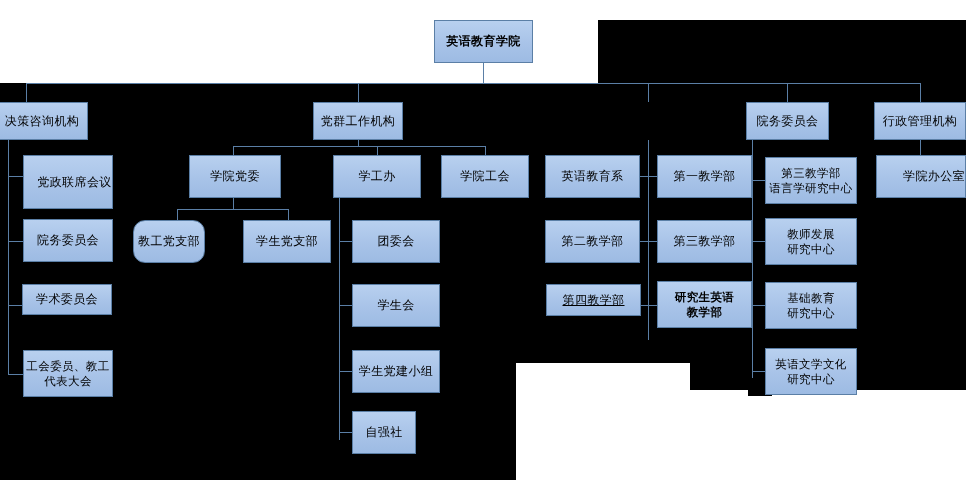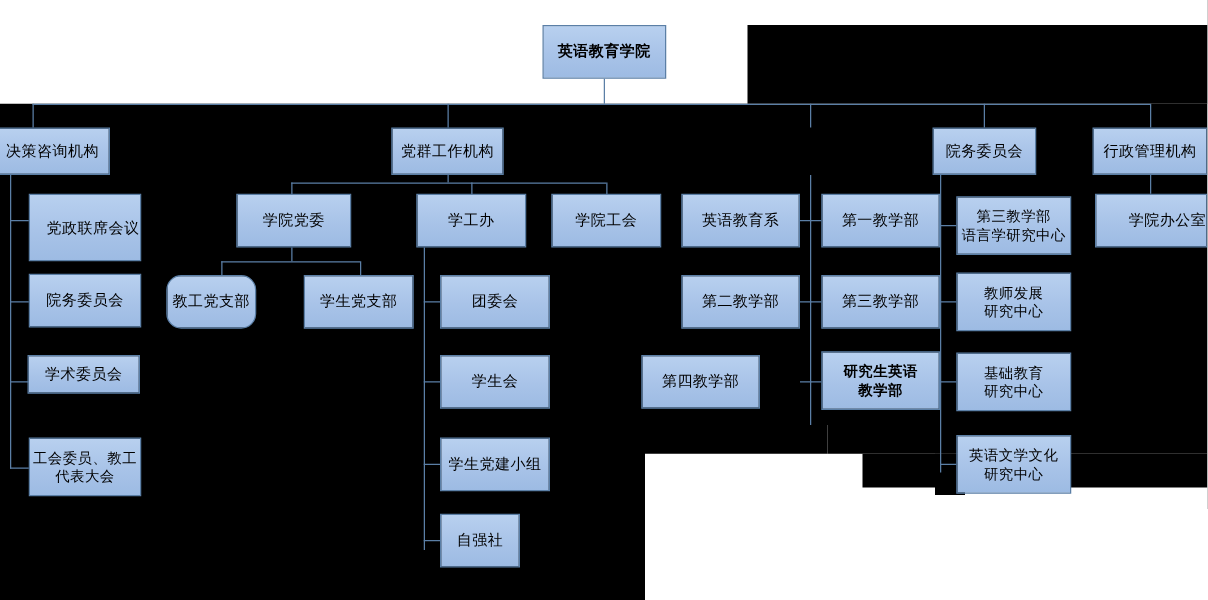--- a/index.html
+++ b/index.html
@@ -119,21 +119,21 @@
 
   <div class="node" style="left:352px;top:220px;width:88px;height:43px;">团委会</div>
   <div class="node" style="left:352px;top:284px;width:88px;height:43px;">学生会</div>
   <div class="node" style="left:352px;top:350px;width:88px;height:43px;">学生党建小组</div>
   <div class="node" style="left:352px;top:411px;width:64px;height:43px;">自强社</div>
 
   <div class="node" style="left:545px;top:155px;width:95px;height:43px;">英语教育系</div>
   <div class="node" style="left:657px;top:155px;width:95px;height:43px;">第一教学部</div>
   <div class="node" style="left:545px;top:220px;width:95px;height:43px;">第二教学部</div>
   <div class="node" style="left:657px;top:220px;width:95px;height:43px;">第三教学部</div>
-  <div class="node" style="left:513px;top:284px;width:95px;height:43px;">第四教学部</div>
+  <div class="node" style="left:546px;top:284px;width:95px;height:32px;text-decoration:underline;">第四教学部</div>
   <div class="node small" style="left:657px;top:281px;width:95px;height:47px;font-weight:bold;">研究生英语
 教学部</div>
 
   <div class="node small" style="left:765px;top:157px;width:92px;height:47px;">第三教学部
 语言学研究中心</div>
   <div class="node small" style="left:765px;top:218px;width:92px;height:47px;">教师发展
 研究中心</div>
   <div class="node small" style="left:765px;top:282px;width:92px;height:47px;">基础教育
 研究中心</div>
   <div class="node small" style="left:765px;top:348px;width:92px;height:47px;">英语文学文化

